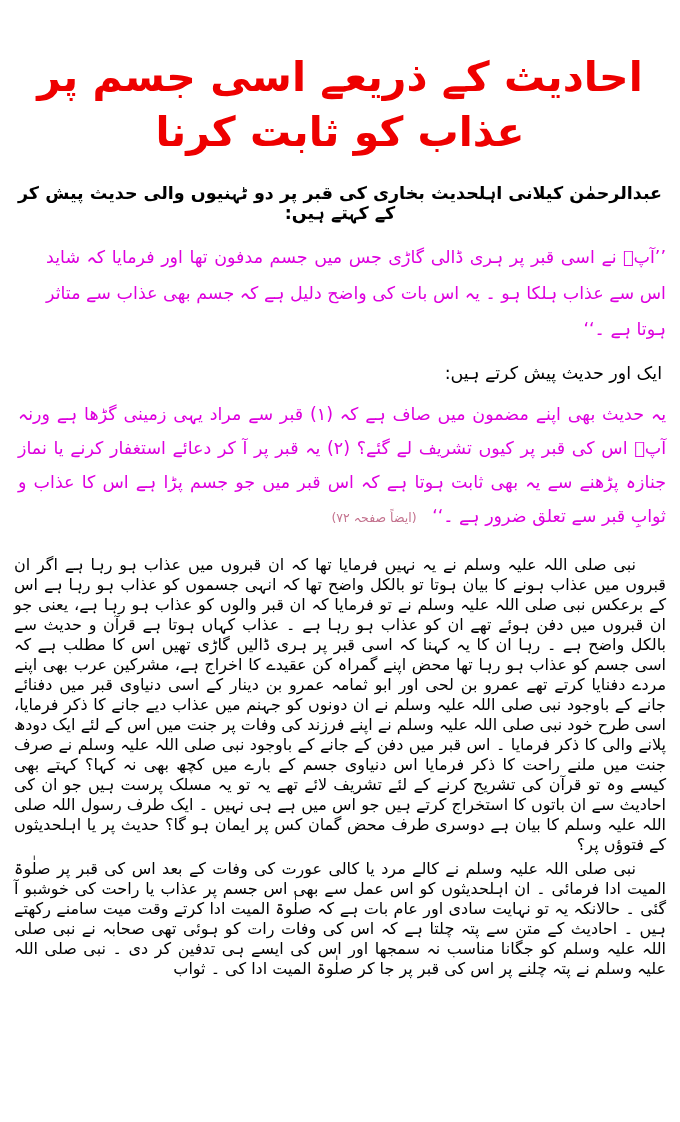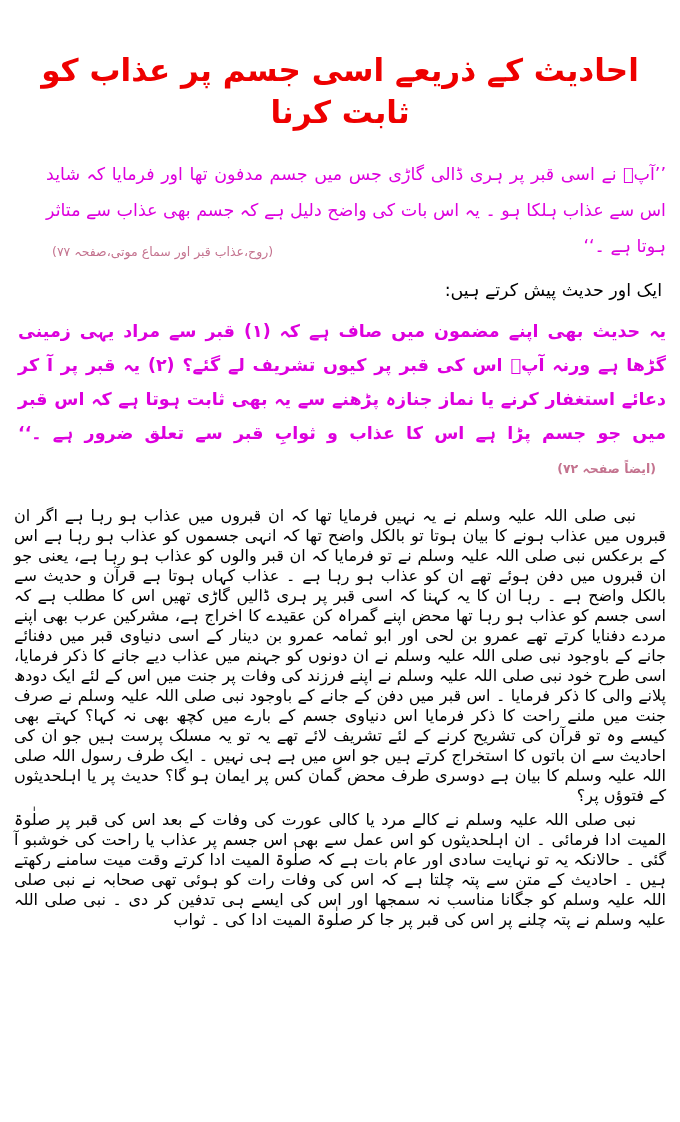--- a/index.html
+++ b/index.html
@@ -15,21 +15,21 @@
     color: #000000;
     box-sizing: border-box;
   }
   .page {
     padding: 40px 14px 20px 14px;
     box-sizing: border-box;
   }
   .doc-title {
     text-align: center;
     color: #ee0000;
-    font-size: 31px;
+    font-size: 41px;
     font-weight: bold;
     line-height: 1.35;
     margin: 10px 8px 22px 8px;
   }
   .intro-line {
     text-align: center;
     color: #000000;
     font-size: 17.5px;
     font-weight: bold;
     margin: 0 0 16px 0;
@@ -62,43 +62,42 @@
     color: #000000;
     font-size: 17.5px;
     margin: 14px 4px 14px 0;
   }
   .analysis {
     color: #dd00dd;
     font-size: 17.5px;
     line-height: 34px;
     text-align: justify;
     margin: 10px 0 14px 4px;
-    font-weight: bold;
   }
   .body-para {
     color: #000000;
     font-size: 16px;
     line-height: 20px;
     text-align: justify;
     text-indent: 30px;
     margin: 0 0 4px 0;
   }
   .divider-space { height: 6px; }
 </style>
 </head>
 <body style="background: rgb(255, 255, 255);">
 
 <div class="page">
 
   <h1 class="doc-title" style="color: rgb(238, 0, 0);">احادیث کے ذریعے اسی جسم پر عذاب کو ثابت کرنا</h1>
 
+  <p class="intro-line" style="color: rgb(0, 0, 0);">عبدالرحمٰن کیلانی اہلحدیث بخاری کی قبر پر دو ٹہنیوں والی حدیث پیش کر کے کہتے ہیں:</p>
 
   <div class="quote quote-1" style="color: rgb(221, 0, 221); margin-left: 32px;">
     <span>’’آپؐ نے اسی قبر پر ہری ڈالی گاڑی جس میں جسم مدفون تھا اور فرمایا کہ شاید اس سے عذاب ہلکا ہو ۔ یہ اس بات کی واضح دلیل ہے کہ جسم بھی عذاب سے متاثر ہوتا ہے ۔‘‘</span>
-    <span class="ref-float" style="color: rgb(196, 115, 143);">(روح،عذاب قبر اور سماع موتی،صفحہ ۷۷)</span>
   </div>
 
   <p class="more-hadith-line" style="color: rgb(0, 0, 0);">ایک اور حدیث پیش کرتے ہیں:</p>
 
 
   <div class="analysis" style="color: rgb(221, 0, 221);">
     <span>یہ حدیث بھی اپنے مضمون میں صاف ہے کہ (۱) قبر سے مراد یہی زمینی گڑھا ہے ورنہ آپؐ اس کی قبر پر کیوں تشریف لے گئے؟ (۲) یہ قبر پر آ کر دعائے استغفار کرنے یا نماز جنازہ پڑھنے سے یہ بھی ثابت ہوتا ہے کہ اس قبر میں جو جسم پڑا ہے اس کا عذاب و ثوابِ قبر سے تعلق ضرور ہے ۔‘‘</span>
     <span class="ref-inline" style="color: rgb(196, 115, 143);">(ایضاً صفحہ ۷۲)</span>
   </div>
 

